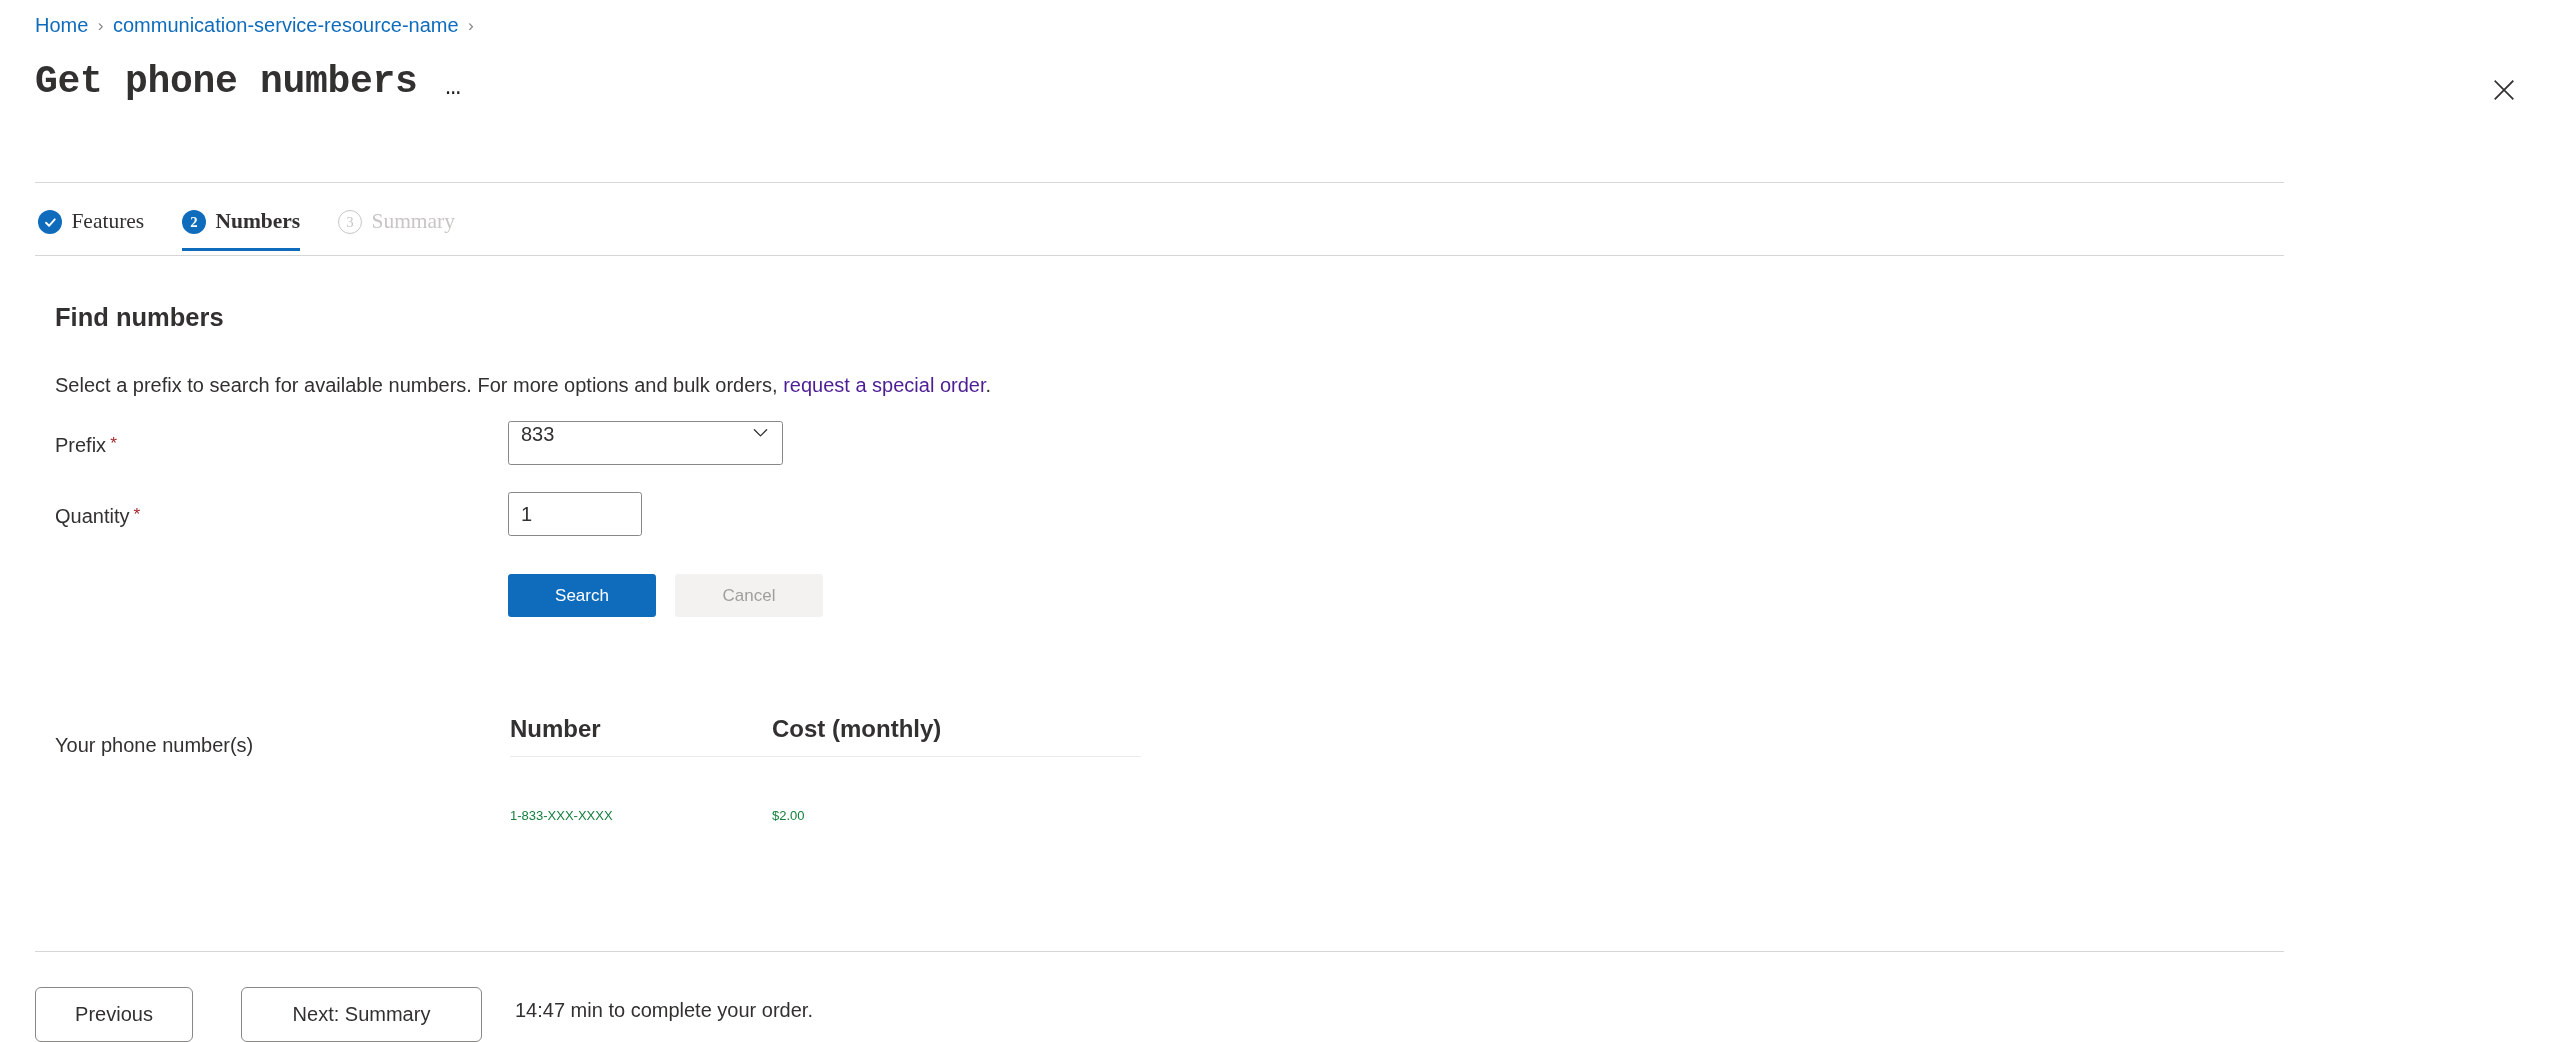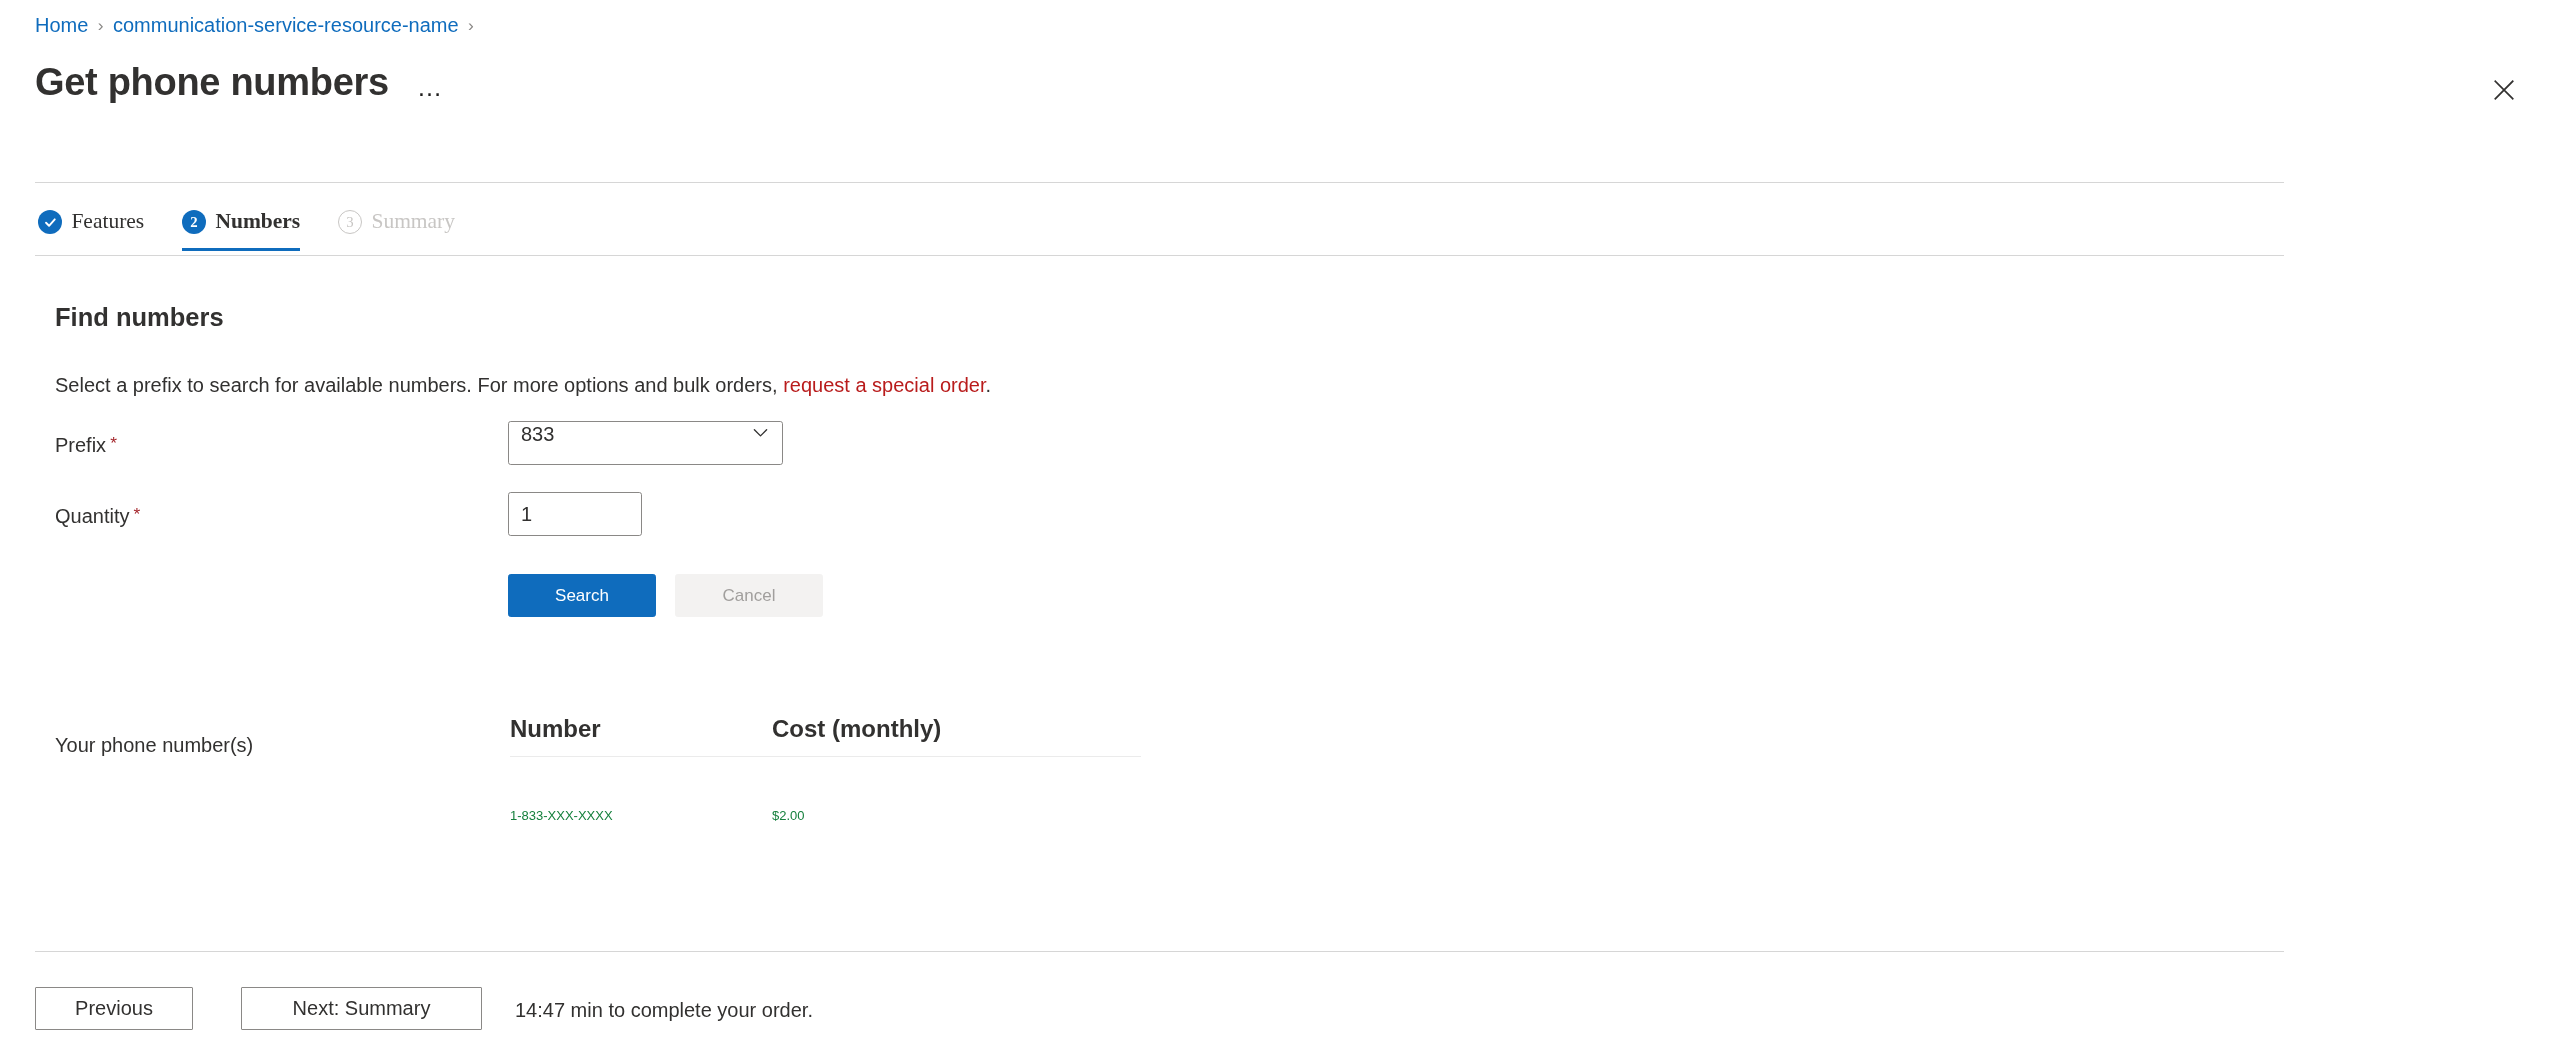--- a/index.html
+++ b/index.html
@@ -45,20 +45,21 @@
     display: inline-block;
   }
 
   
   .title-row {
     position: absolute;
     left: 35px;
     top: 59px;
     display: flex;
     align-items: center;
+    font-family: Liberation Mono, monospace;
   }
   .page-title {
     font-size: 38px;
     line-height: 46px;
     font-weight: 600;
     color: #323130;
     letter-spacing: -0.3px;
     margin: 0;
     padding: 0;
   }
@@ -183,21 +184,21 @@
   .section-desc {
     position: absolute;
     left: 55px;
     top: 352px;
     font-size: 20px;
     line-height: 27px;
     color: #323130;
     white-space: nowrap;
   }
   .inline-link {
-    color: #b91c1c;
+    color: #4c1d95;
     cursor: pointer;
     text-decoration: none;
   }
 
   
   .field-label {
     position: absolute;
     left: 55px;
     font-size: 20px;
     line-height: 25.5px;
@@ -334,22 +335,22 @@
 
   
   .footer-btn {
     position: absolute;
     font-family: inherit;
     font-size: 20px;
     line-height: 23px;
     background: #ffffff;
     color: #323130;
     border: 1.3px solid #8a8886;
-    border-radius: 1px;
-    height: 43px;
+    border-radius: 6px;
+    height: 55px;
     cursor: pointer;
     display: flex;
     align-items: center;
     justify-content: center;
     padding: 0 12px;
   }
   .btn-previous {
     left: 35px;
     top: 987px;
     width: 158px;

